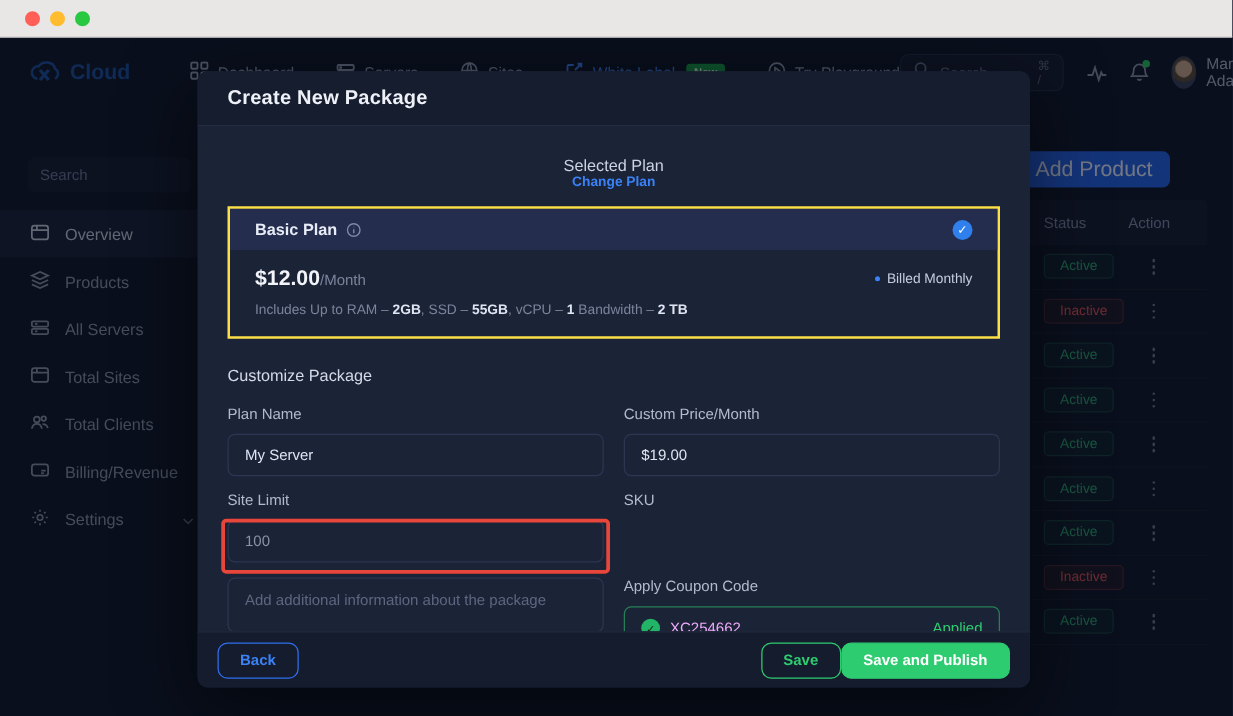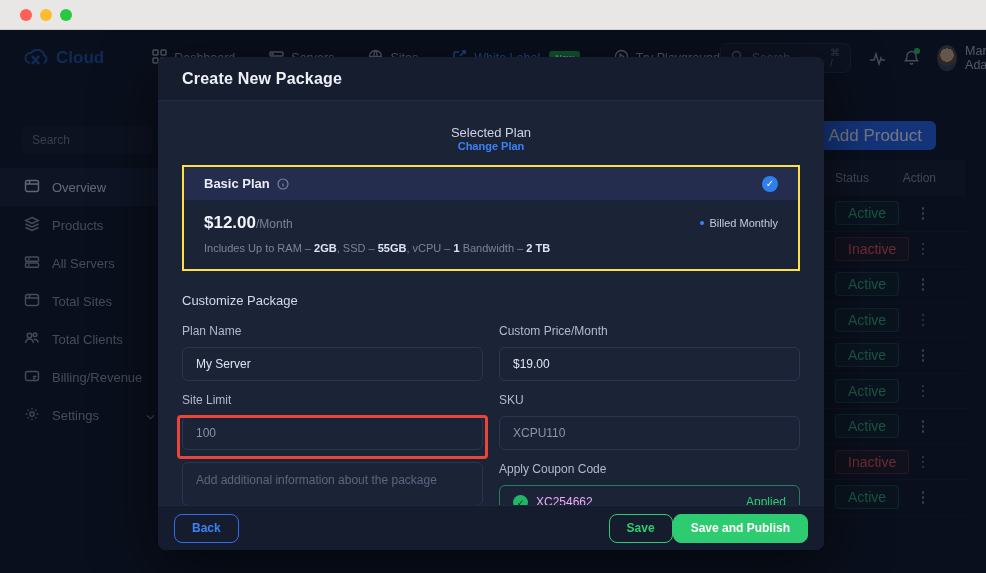--- a/index.html
+++ b/index.html
@@ -63,21 +63,21 @@
   
   .add-product { position:absolute; top:91px; right:50px; height:29px; padding:0 14px;
     background:#2563eb; color:#e7eefc; border:none; border-radius:6px; font-size:17px;
     display:flex; align-items:center; gap:6px; font-family:inherit; cursor:pointer; }
   .table-panel { position:absolute; top:130px; left:660px; right:20px; }
   .thead { height:36px; background:#151d31; display:flex; align-items:center;
     font-size:12px; color:#7e8aa5; border-radius:4px 4px 0 0; }
   .th-status { margin-left:175px; }
   .th-action { margin-left:auto; margin-right:30px; }
   .trow { height:35.5px; display:flex; align-items:center; border-bottom:1px solid rgba(255,255,255,0.04); }
-  .pill { margin-left:175px; display:inline-block; padding:3px 12px; border-radius:4px; font-size:14px;
+  .pill { margin-left:175px; display:inline-block; padding:3px 12px; border-radius:4px; font-size:11px;
     color:#2ea873; background:rgba(46,168,115,.08); border:1px solid rgba(46,168,115,.25); }
   .pill.inactive { color:#e05252; background:rgba(224,82,82,.08); border-color:rgba(224,82,82,.25); }
   .kebab { margin-left:auto; margin-right:42px; display:flex; flex-direction:column; gap:2.5px; cursor:pointer; }
   .kebab i { width:2.5px; height:2.5px; border-radius:50%; background:#6b7590; }
 
   
   .modal { position:absolute; top:57px; left:158px; width:666px; height:493px; z-index:10;
     background:#1b2336; border-radius:8px; overflow:hidden; box-shadow:0 18px 60px rgba(0,0,0,.55); }
   .modal-header { height:44px; background:#161d2e; border-bottom:1px solid #242c42;
     display:flex; align-items:center; padding:0 24px; }
@@ -438,21 +438,20 @@
         <label>Custom Price/Month</label>
         <input value="$19.00" style="">
       </div>
       <div class="field">
         <label>Site Limit</label>
         <input class="muted" value="100" style="">
         <div class="hl-box"></div>
       </div>
       <div class="field">
         <label>SKU</label>
-        <input class="muted" value="XCPU110" style="">
       </div>
       <div class="field">
         <textarea placeholder="Add additional information about the package" style=""></textarea>
       </div>
       <div class="field">
         <label>Apply Coupon Code</label>
         <div class="coupon-field">
           <span class="coupon-check">✓</span>
           <span class="coupon-code">XC254662</span>
           <span class="coupon-status">Applied</span>

